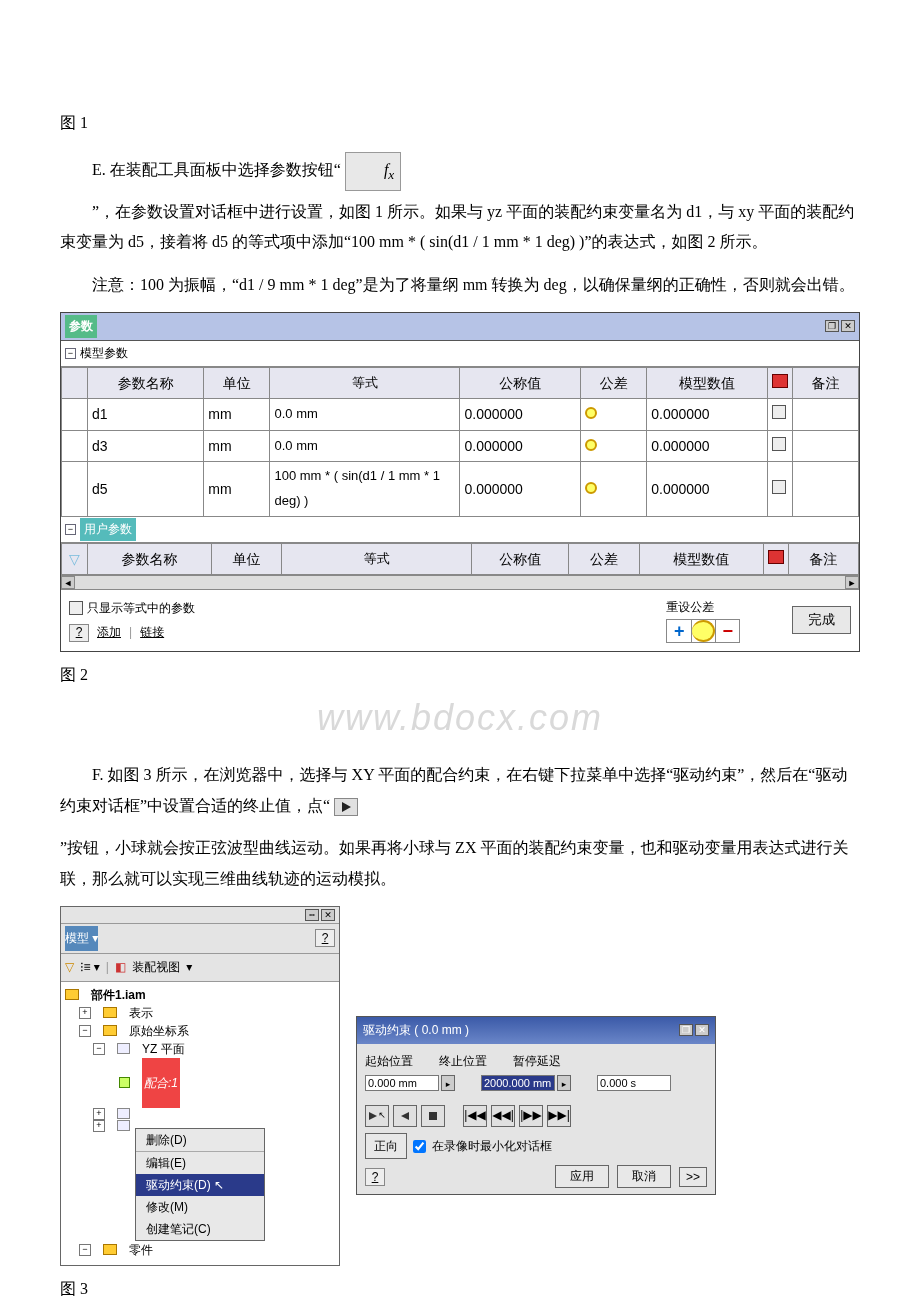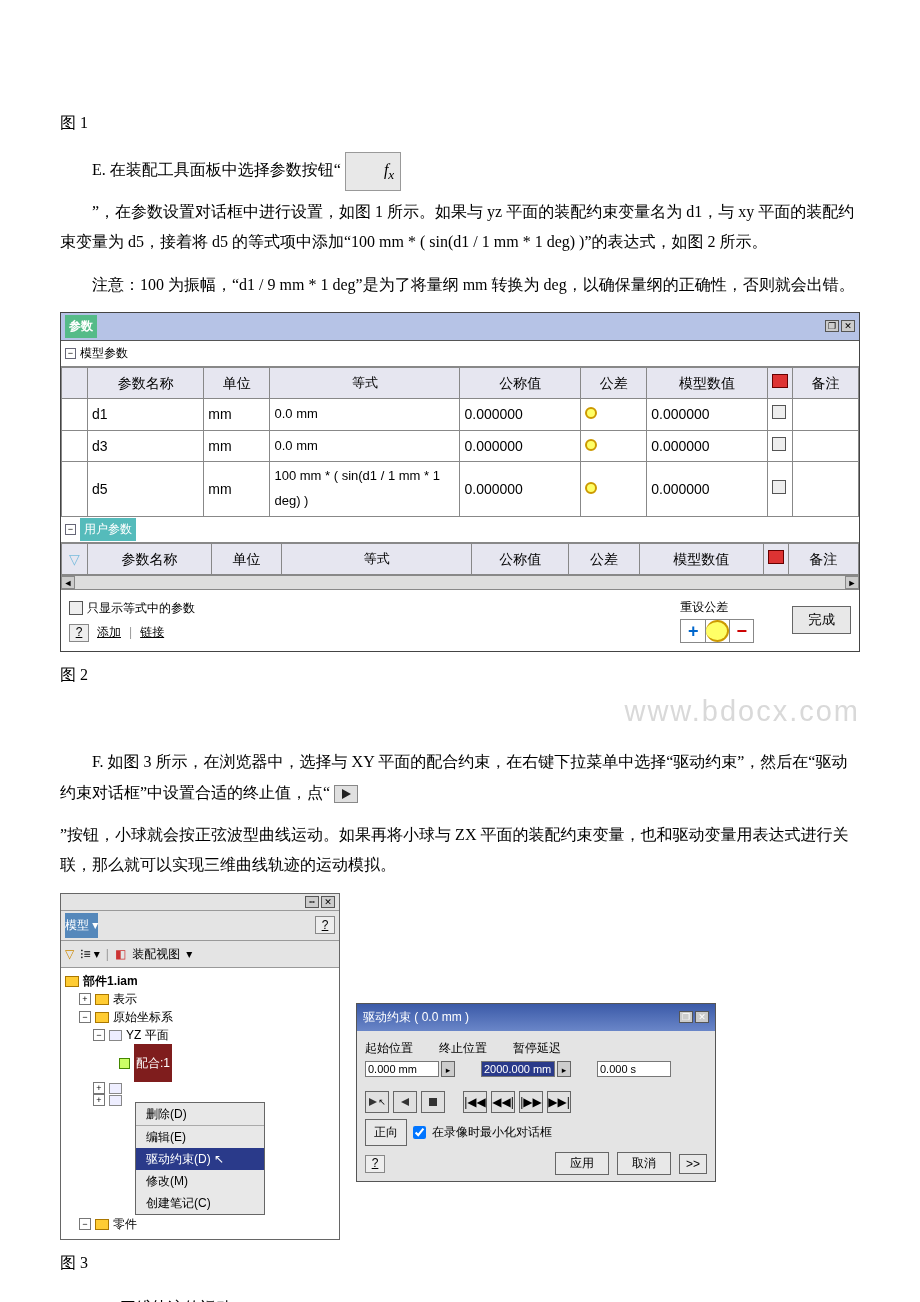--- a/index.html
+++ b/index.html
@@ -70,21 +70,21 @@
   .fig2 th { background: #e6e6f0; text-align: center; font-weight: normal; }
   .fig2 .col-eq { width: 190px; white-space: normal; font-family: Liberation Sans, sans-serif; font-size:13px; }
   .tol-circle { display:inline-block; width:12px;height:12px;border:2px solid #c90; border-radius:50%; background:#ff6; }
   .tol-icon-cell { text-align:center; }
   .sq-btn { width:14px;height:14px;border:1px solid #555;background:#eee;display:inline-block; }
   .flag-btn { width:16px;height:14px;background:#d33;border:1px solid #600;display:inline-block; }
   .fig2 .scroll-row { height:14px; background:#ddd; border-top:1px solid #888; display:flex; }
   .fig2 .scroll-row .arrow { width:14px;border:1px solid #888;background:#ccc;text-align:center;font-size:9px;line-height:12px;}
   .fig2 .scroll-row .bar { flex:1;}
   .fig2 .bottom {
-    display:flex; align-items:center; padding:6px 8px; gap:18px;
+    display:flex; align-items:center; padding:6px 8px; gap:32px;
     border-top:1px solid #888;
   }
   .fig2 .bot-left { display:flex; flex-direction:column; gap:2px;}
   .fig2 .bot-left .chk { display:flex; align-items:center; gap:4px;}
   .fig2 .bot-left .btns { display:flex; gap:8px; align-items:center;}
   .help-q { width:20px;height:18px;border:1px solid #888;background:#eee;display:inline-flex;align-items:center;justify-content:center;text-decoration:underline;}
   .link-btn { text-decoration:underline; color:#000; cursor:pointer;}
   .fig2 .bot-mid { flex:1; text-align:right; }
   .fig2 .tol-widgets { display:inline-flex;border:1px solid #888;}
   .fig2 .tol-widgets span{ width:24px;height:22px;border-left:1px solid #888;display:inline-flex;align-items:center;justify-content:center;font-size:18px;}
@@ -94,32 +94,32 @@
   
   .fig3 { display:flex; gap:16px; margin:10px 0 4px; align-items:flex-start; font-family:"SimSun",Arial,sans-serif; }
   .panel-browser {
     width:280px; border:1px solid #666; background:#e4e4e4; font-size:12px;
   }
   .panel-browser .title-row { display:flex;align-items:center;padding:2px 4px;border-bottom:1px solid #999;}
   .panel-browser .model-drop { background:#58b; color:#fff; padding:1px 0; display:inline-flex;align-items:center;gap:4px;}
   .panel-browser .close-sq { margin-left:auto; }
   .panel-browser .toolbar-row { padding:2px 4px; border-bottom:1px solid #999; display:flex;align-items:center;gap:6px;}
   .panel-browser .tree { background:#fff; padding:4px 4px 6px; line-height:1.5;}
-  .panel-browser .tree .tn { display:flex;align-items:center;gap:4px;white-space:nowrap;}
+  .panel-browser .tree .tn { display:flex;align-items:center;gap:12px;white-space:nowrap;}
   .panel-browser .ctx-menu {
     position:relative; margin-left:70px; margin-top:-4px;
     background:#e8e8e8;border:1px solid #666;width:130px;
   }
   .panel-browser .ctx-menu .mi { padding:2px 10px; }
   .panel-browser .ctx-menu .mi.sel { background:#2a3a8a;color:#fff;}
   .tn .ico-box{width:12px;height:12px;border:1px solid #777;display:inline-flex;align-items:center;justify-content:center;font-size:9px;}
   .ico-folder{display:inline-block;width:14px;height:11px;background:#fc3;border:1px solid #a70;}
   .ico-plane{display:inline-block;width:13px;height:11px;border:1px solid #888;background:#eef;}
   .ico-match{display:inline-block;width:11px;height:11px;background:#cf6;border:1px solid #480;}
-  .sel-node{background:#7f1d1d;color:#fff;padding:10px 2px;}
+  .sel-node{background:#ef4444;color:#fff;padding:16px 2px;font-style:italic;}
 
   .panel-drive {
     width:360px; margin-top:110px;
     border:1px solid #555; background:#e4e4e4; font-size:12px;
   }
   .panel-drive .dlg-title {
     background:linear-gradient(#3b5aa8,#6a86c8); color:#fff; padding:2px 6px;
     display:flex;align-items:center;
   }
   .panel-drive .dlg-title .tt{flex:1;}
@@ -133,22 +133,22 @@
   .panel-drive .ctrl-row{display:flex;gap:4px;margin:6px 0;}
   .panel-drive .ctrl-row .b{width:24px;height:22px;border:1px solid #666;background:#e0e0e0;display:inline-flex;align-items:center;justify-content:center;}
   .panel-drive .chk-row{display:flex;align-items:center;gap:6px;margin:6px 0;}
   .panel-drive .chk-row input{width:13px;height:13px;}
   .panel-drive .bot-row{display:flex;align-items:center;gap:8px;margin-top:6px;}
   .panel-drive .bot-row .help-q{}
   .panel-drive .bot-row .sp{flex:1;}
   .panel-drive .bot-row .btn{border:1px solid #666;background:#e8e8e8;padding:2px 14px;font-size:12px;}
   .panel-drive .dir-btn{border:1px solid #666;background:#e8e8e8;padding:1px 8px;}
   .watermark {
-    text-align:right; color:#d9d9d9; font-size:29px; letter-spacing:2px;
-    margin:-20px 0 8px; font-family:Arial,sans-serif;
+    text-align:center; color:#d9d9d9; font-size:36px; letter-spacing:2px;
+    margin:-20px 0 8px; font-family:Arial,sans-serif;font-style:italic;
   }
 </style>
 </head>
 <body>
 
 <p class="fig-label">图 1</p>
 
 <p class="para">
   <span>E. 在装配工具面板中选择参数按钮“</span>
   <span class="inline-icon">

